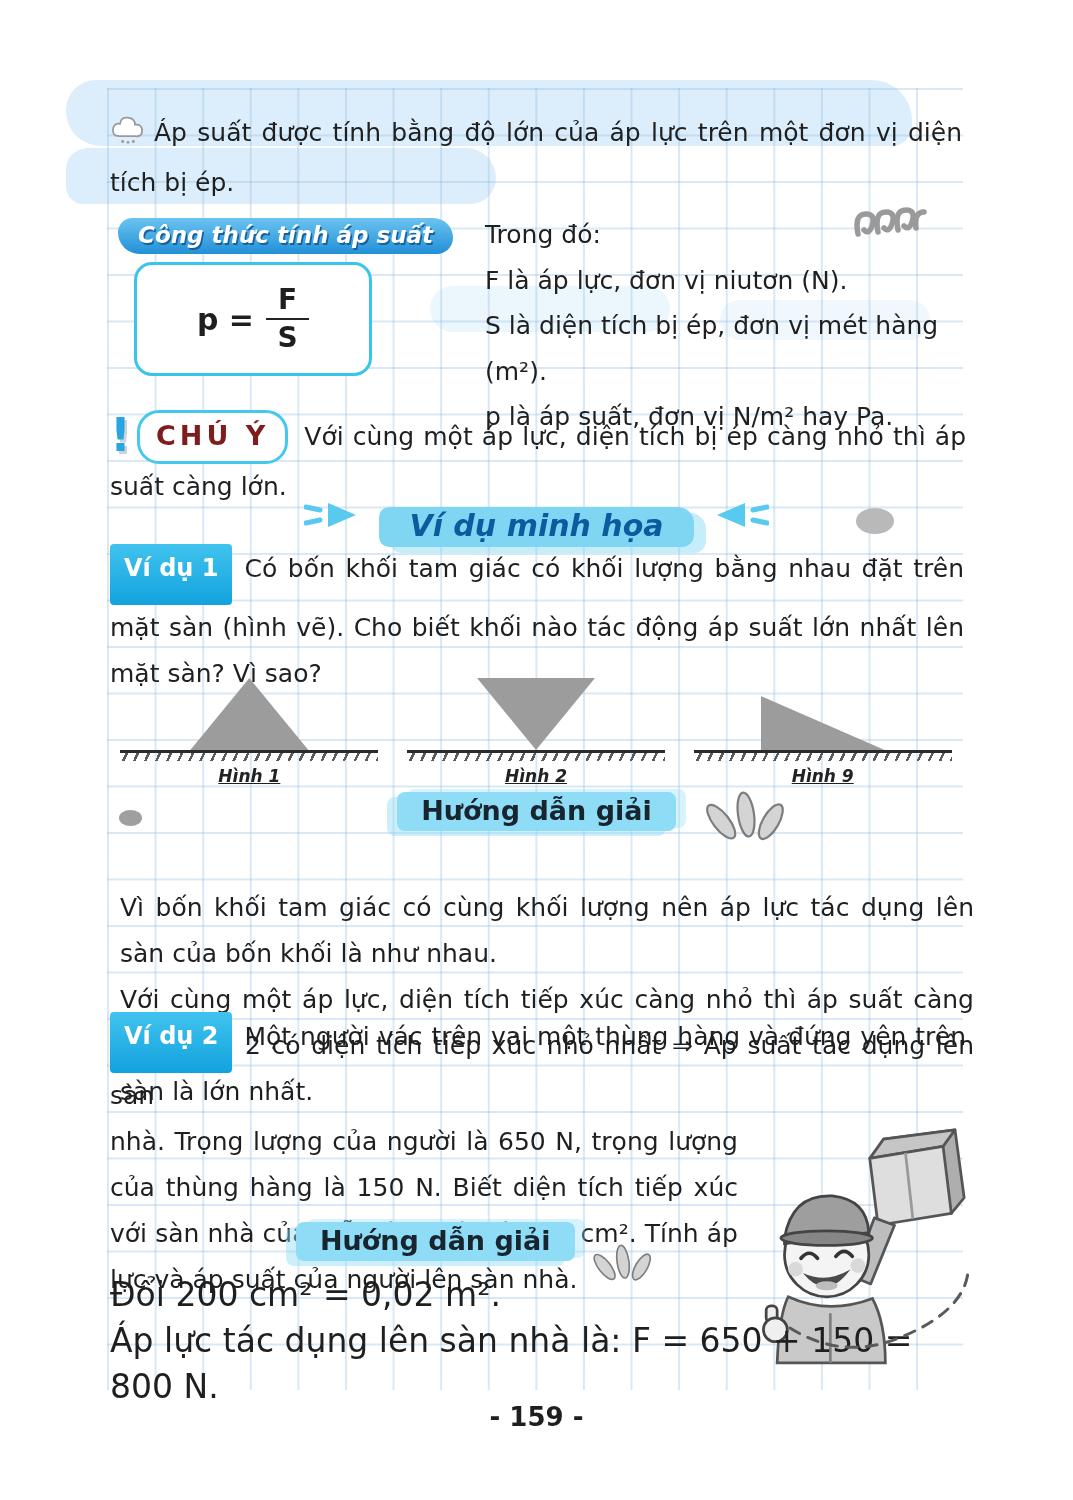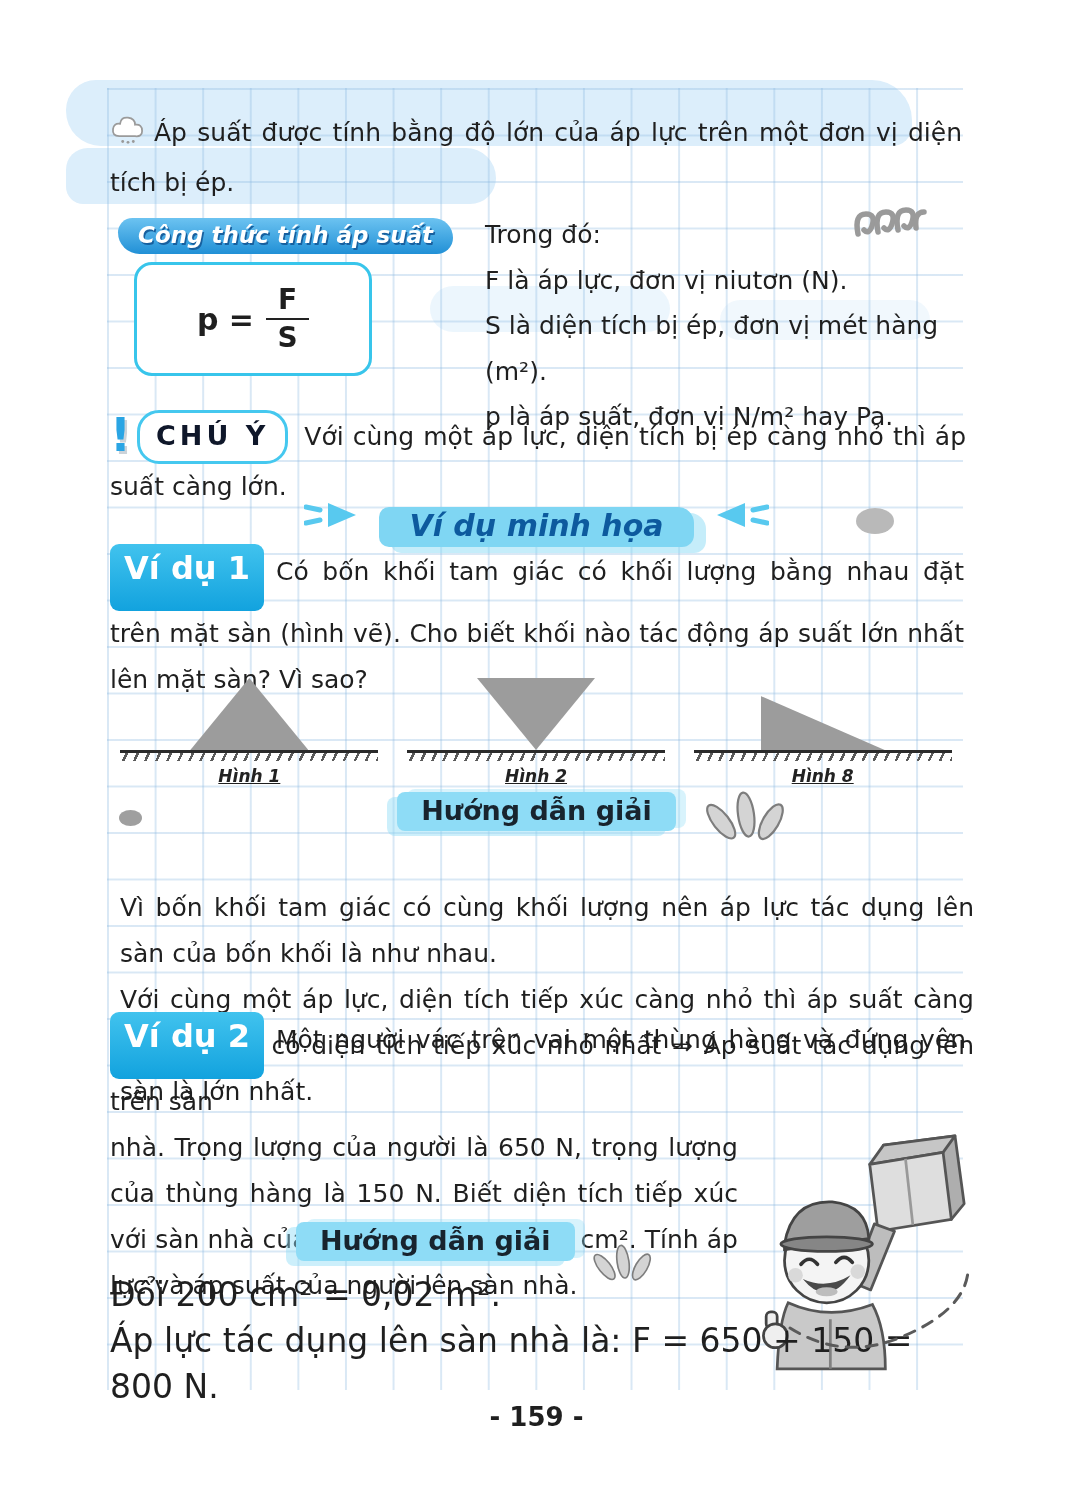--- a/index.html
+++ b/index.html
@@ -47,37 +47,37 @@
   .frac .den { padding-top:2px; }
   .legend { position:absolute; left:375px; top:0; width:480px; }
   .legend p { margin:0; font-size:25px; line-height:45.5px; }
   .scribble { position:absolute; left:742px; top:-8px; }
 
   
   .note { left:110px; top:410px; width:856px; }
   .excl { font-size:46px; font-weight:800; color:#2aa5e4; text-shadow:2.5px 2.5px 0 #ccd3d9; vertical-align:-6px; margin-right:6px; }
   .chuy {
     display:inline-block; border:3px solid #45c8ef; border-radius:22px;
-    padding:0 16px 2px; color:#0f172a; font-weight:800; font-size:27px;
+    padding:0 16px 2px; color:#7f1d1d; font-weight:800; font-size:27px;
     letter-spacing:4px; margin-right:16px; background:#fff;
   }
 
   
   .center-row { left:0; top:500px; width:1073px; text-align:center; }
   .vdu-pill {
     display:inline-block; background:#7fd6f3; color:#0d5a9e;
     font-weight:800; font-style:italic; font-size:30px;
     padding:1px 30px 4px; border-radius:10px 16px 12px 10px;
     box-shadow:12px 6px 0 rgba(127,214,243,.45);
   }
   .harrow { vertical-align:6px; margin:0 18px; }
   .vd-badge {
     display:inline-block; background:linear-gradient(180deg,#41c3ee,#12a2de);
-    color:#fff; font-weight:700; font-size:32px; padding:1px 14px 20px;
-    border-radius:9px; margin-right:12px; vertical-align:1px;
+    color:#fff; font-weight:700; font-size:24px; padding:1px 14px 14px;
+    border-radius:4px; margin-right:12px; vertical-align:1px;
   }
   .ex1 { left:110px; top:544px; width:854px; }
 
   
   .figs { left:106px; top:666px; width:860px; height:120px; display:flex;text-decoration:underline; }
   .fig { flex:1; display:flex; flex-direction:column; align-items:center; justify-content:flex-end; }
   .tri { background:#9c9c9c; }
   .tri1 { width:118px; height:72px; clip-path:polygon(50% 0,100% 100%,0 100%); }
   .tri2 { width:118px; height:72px; clip-path:polygon(0 0,100% 0,50% 100%); }
   .tri3 { width:102px; height:66px; clip-path:polygon(0 0,0 100%,100% 100%); align-self:center; }
@@ -181,21 +181,21 @@
         <div class="figlabel">Hình 1</div>
       </div>
       <div class="fig">
         <div class="tri tri2"></div>
         <div class="ground"></div>
         <div class="figlabel">Hình 2</div>
       </div>
       <div class="fig">
         <div class="tri tri4"></div>
         <div class="ground"></div>
-        <div class="figlabel">Hình 8</div>
+        <div class="figlabel">Hình 9</div>
       </div>
     </div>
 
     <div class="abs solhead1">
       <span class="hl">Hướng dẫn giải</span>
     </div>
     <span class="abs leaves1"><svg width="96" height="62" viewBox="0 0 100 70">
           <g stroke="#7d7d7d" stroke-width="2.5" fill="#d4d4d4">
             <ellipse cx="22" cy="38" rx="9" ry="23" transform="rotate(-38 22 38)"></ellipse>
             <ellipse cx="50" cy="30" rx="9" ry="25" transform="rotate(-8 50 30)"></ellipse>

